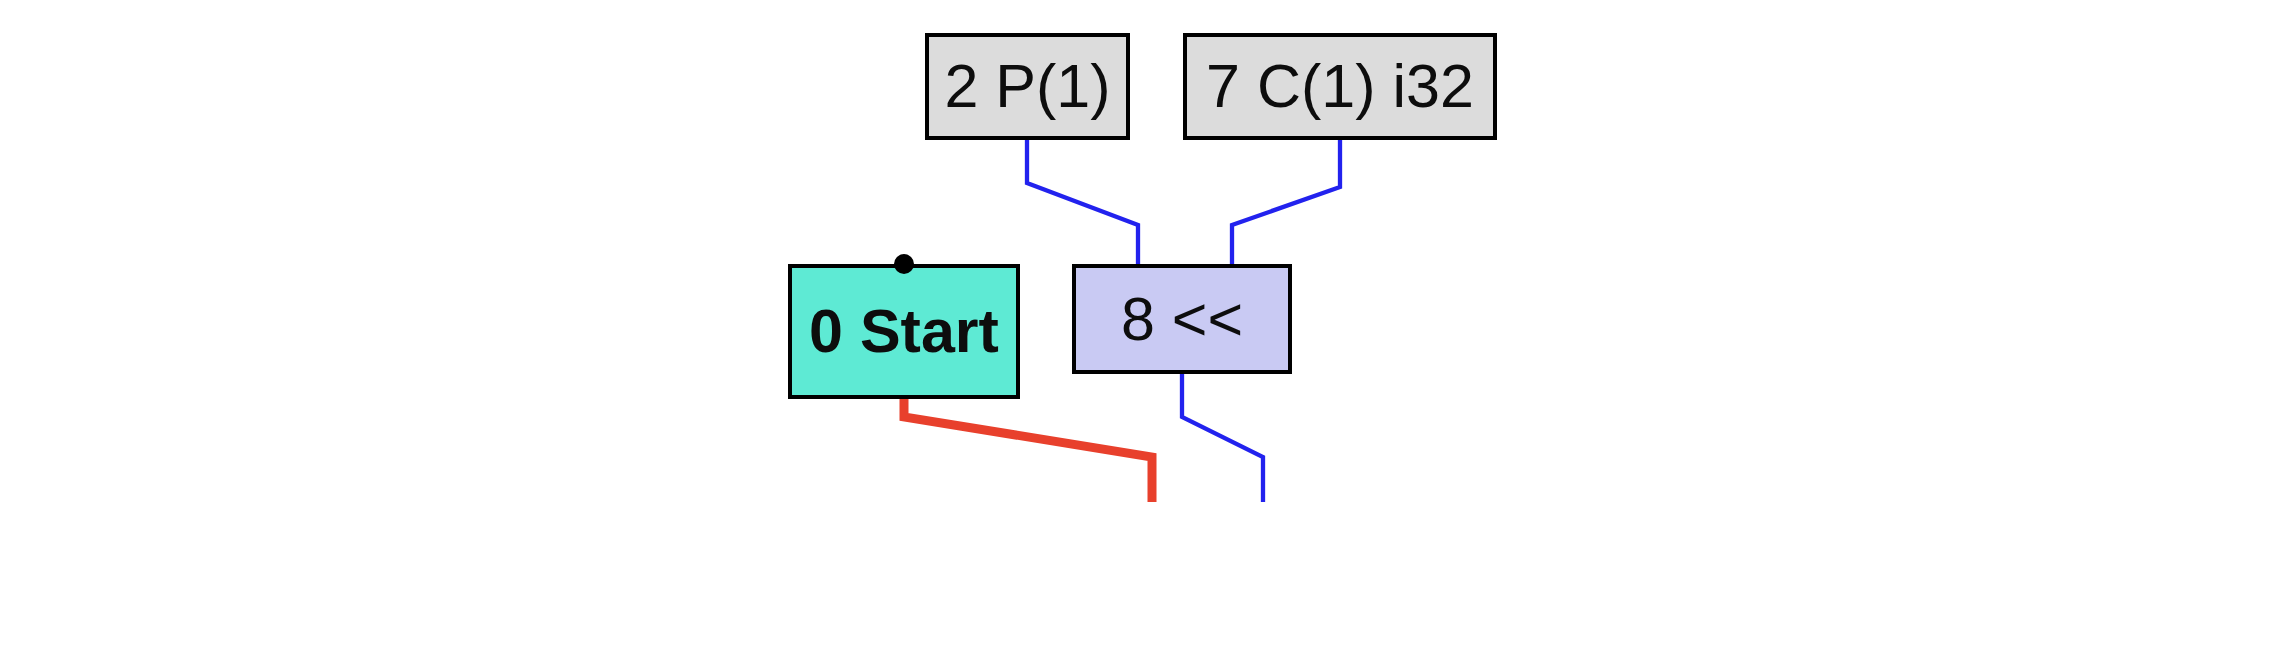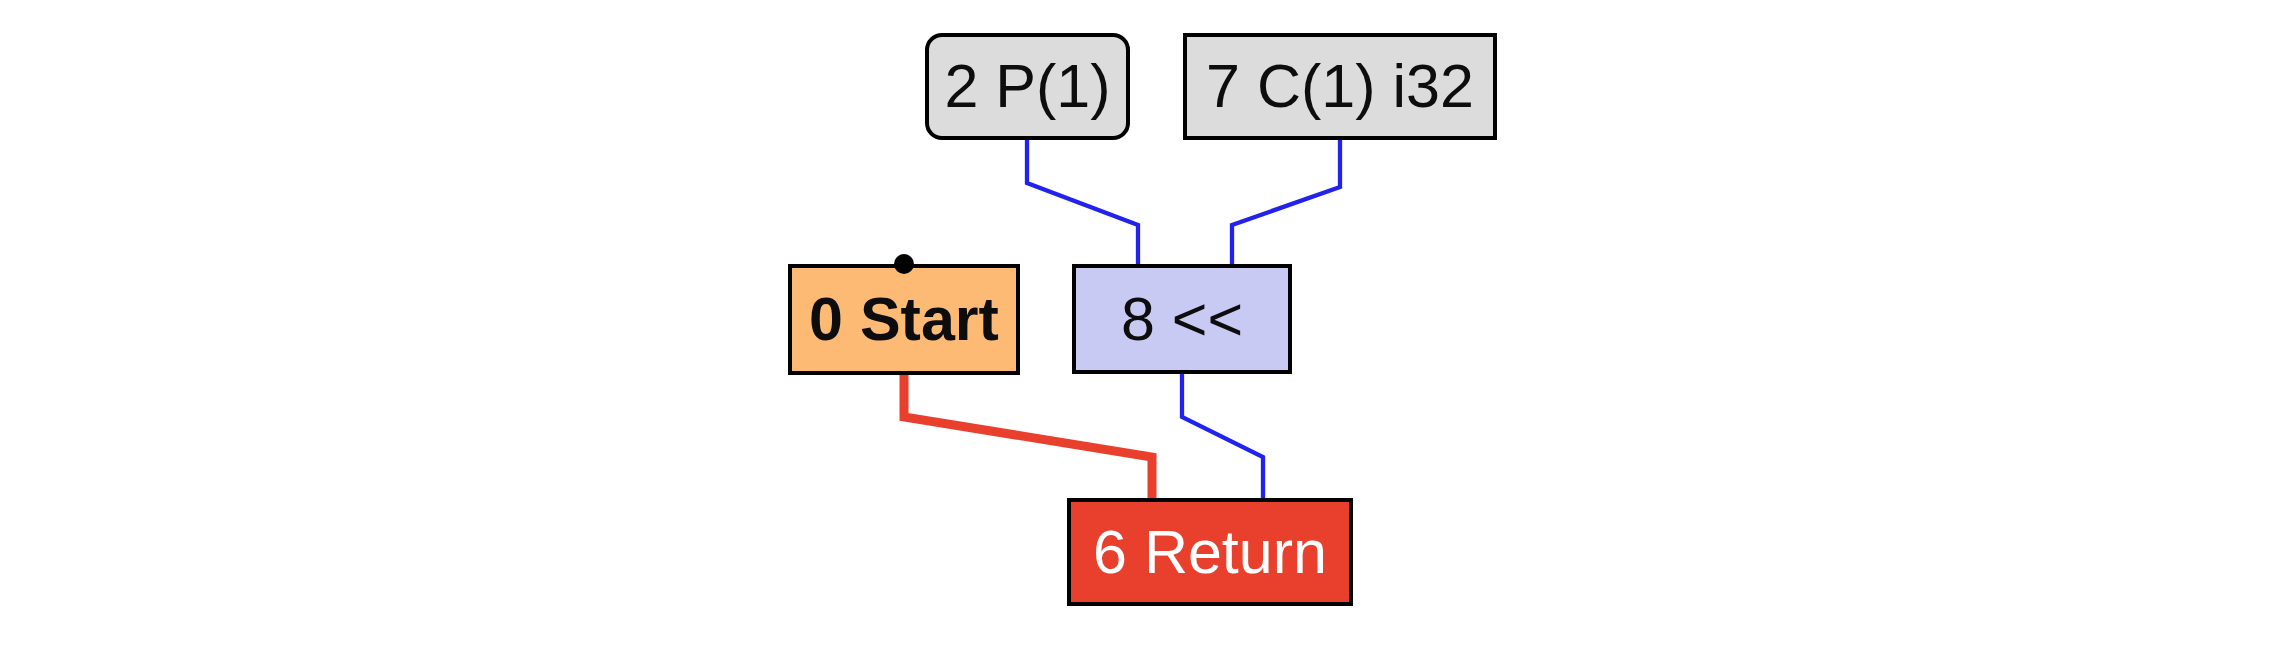--- a/index.html
+++ b/index.html
@@ -48,37 +48,34 @@
 
 <div class="canvas">
 
   <svg class="layer edges-layer" viewBox="0 0 2284 651">
     <polyline points="1027,140 1027,183 1138,225 1138,268" stroke-width="4.3" stroke="#2222ee"></polyline>
     <polyline points="1340,140 1340,187 1232,225 1232,268" stroke-width="4.3" stroke="#2222ee"></polyline>
     <polyline points="904,372 904,417 1152,457 1152,502" stroke-width="9" stroke="#e8402c"></polyline>
     <polyline points="1182,371 1182,417 1263,457 1263,502" stroke-width="4.3" stroke="#2222ee"></polyline>
   </svg>
 
-  <div class="node" style="left: 925px; top: 33px; width: 205px; height: 107px; background: rgb(220, 220, 220); border-radius: 17px;">
+  <div class="node" style="left: 925px; top: 33px; width: 205px; height: 107px; background: rgb(220, 220, 220);">
     <span class="node-label">2 P(1)</span>
   </div>
 
   <div class="node" style="left: 1183px; top: 33px; width: 314px; height: 107px; background: rgb(220, 220, 220);">
     <span class="node-label">7 C(1) i32</span>
   </div>
 
-  <div class="node node-start" style="left: 788px; top: 264px; width: 232px; height: 111px; background: #fdba74;">
+  <div class="node node-start" style="left: 788px; top: 264px; width: 232px; height: 135px; background: #5eead4;">
     <span class="node-label">0 Start</span>
   </div>
 
   <div class="node" style="left: 1072px; top: 264px; width: 220px; height: 110px; background: rgb(201, 202, 243);">
     <span class="node-label">8 &lt;&lt;</span>
   </div>
 
-  <div class="node node-return" style="left: 1067px; top: 498px; width: 286px; height: 108px; background: rgb(232, 64, 44);">
-    <span class="node-label">6 Return</span>
-  </div>
 
   <svg class="layer dot-layer" viewBox="0 0 2284 651">
     <circle cx="904" cy="264" r="10" fill="#000000"></circle>
   </svg>
 
 </div>
 
 </body></html>

